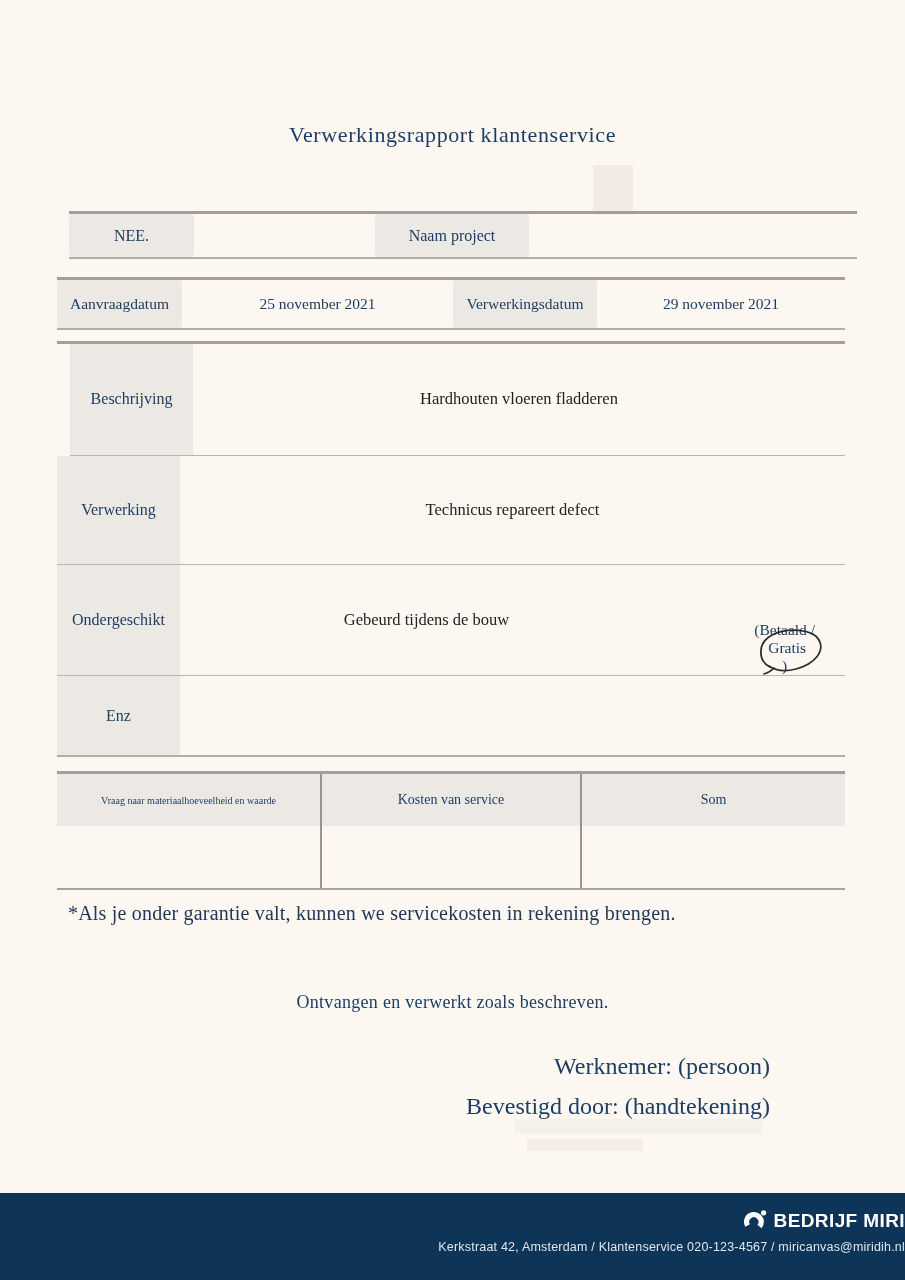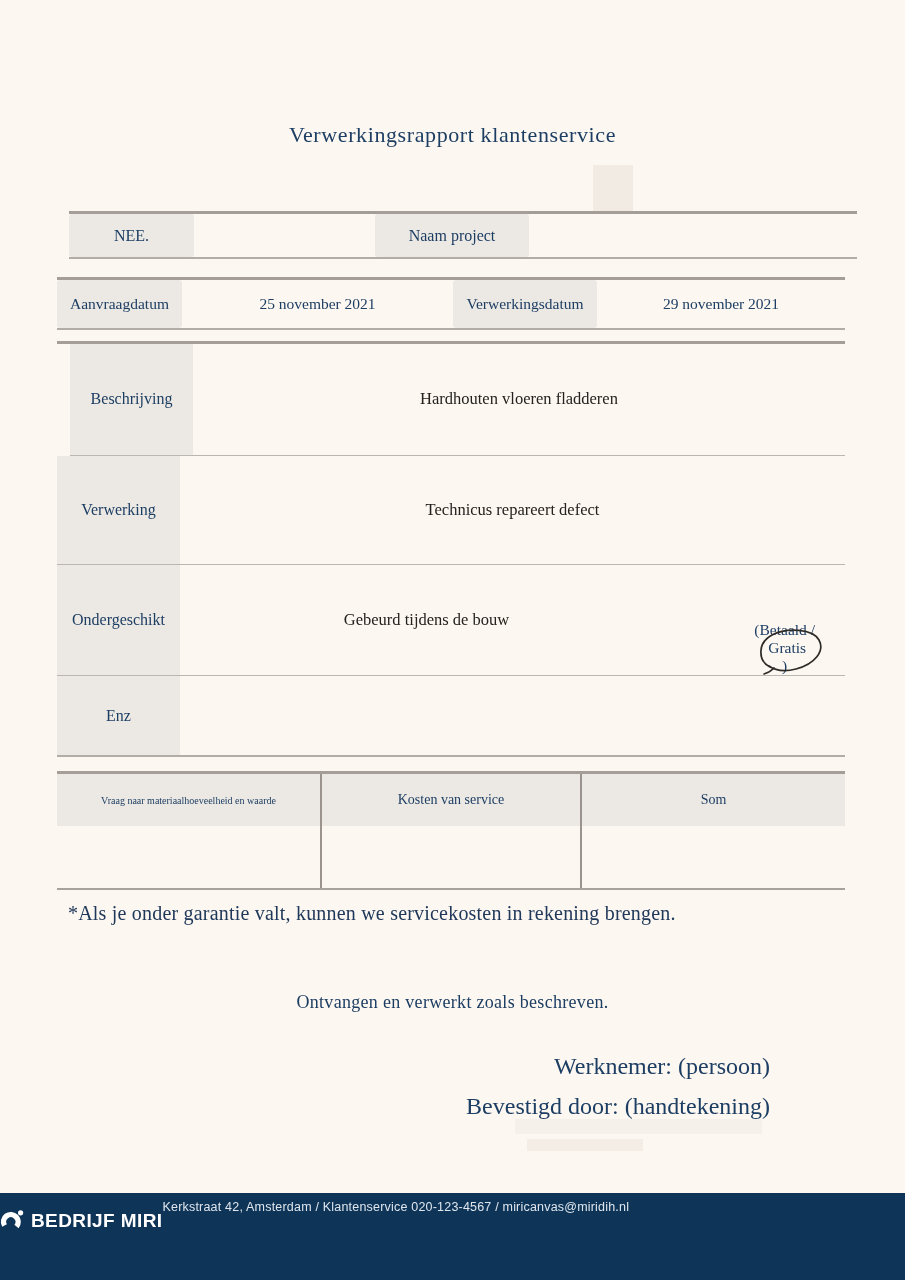--- a/index.html
+++ b/index.html
@@ -151,22 +151,22 @@
     color: #1d3e63;
   }
   #employee-line { top: 1053px; }
   #confirmation-line { top: 1093px; }
 
   .footer {
     position: absolute;
     left: 0; right: 0; top: 1193px; height: 87px;
     background: #0e3457;
     display: flex;
-    flex-direction: row;
-    align-items: flex-start;
+    flex-direction: column;
+    align-items: flex-end;
     font-family: "Liberation Sans", "DejaVu Sans", sans-serif;
   }
   .footer-brand-row {
     margin-top: 16px;
     display: flex;
     align-items: center;
     gap: 7px;
   }
   .footer-logo { width: 24px; height: 24px; display: block; }
   .footer-company {

